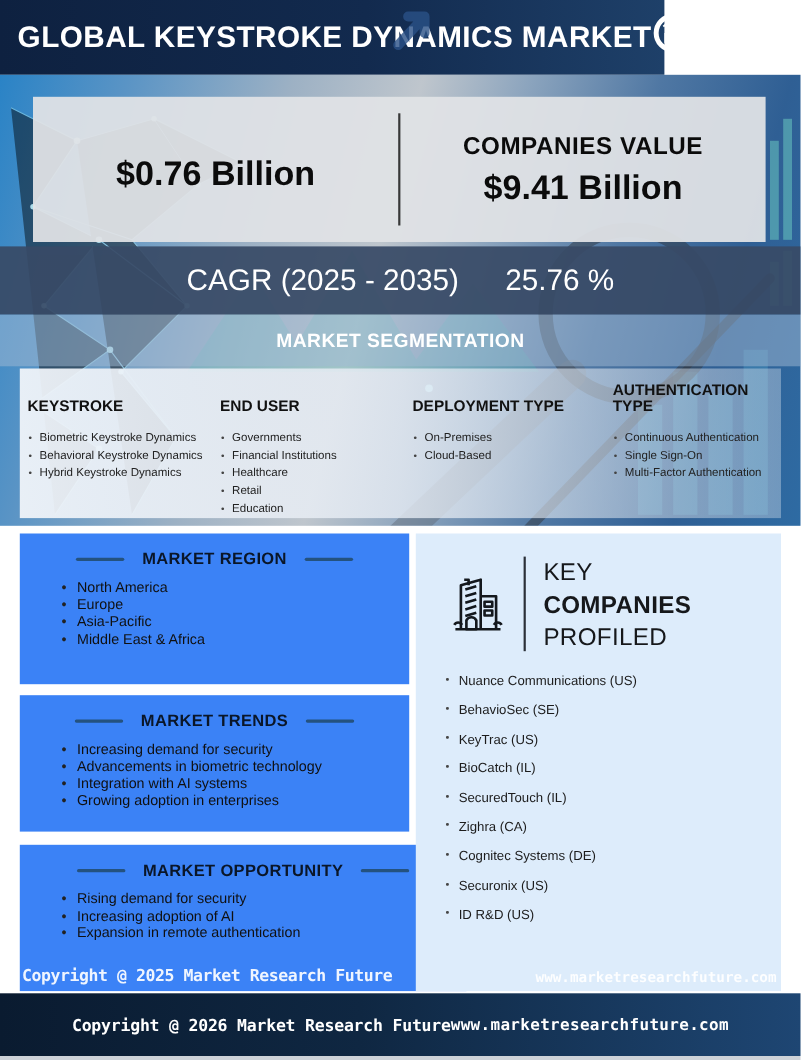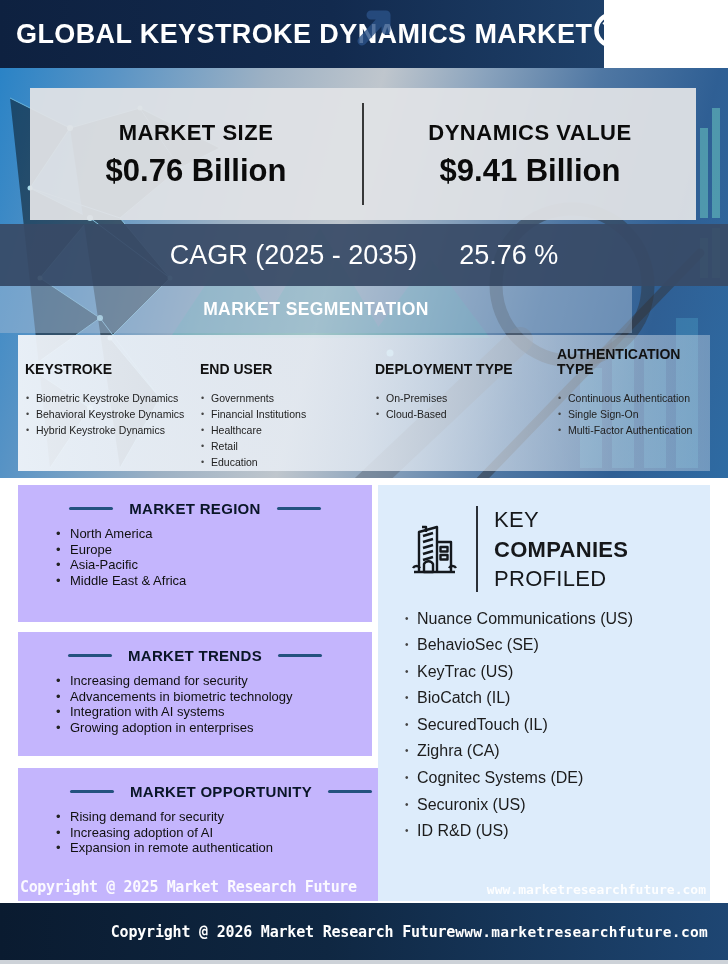--- a/index.html
+++ b/index.html
@@ -22,68 +22,68 @@
   .stat-panel{position:absolute;left:30px;top:20px;width:666px;height:132px;
     background:rgba(224,226,230,.94);display:flex;align-items:center;}
   .stat{flex:1;text-align:center;color:#0b0b0b;}
   .stat-label{font-size:22px;font-weight:bold;letter-spacing:.5px;}
   .stat-value{font-size:31px;font-weight:bold;margin-top:7px;}
   .stat-divider{width:2px;height:102px;background:#1a1a1a;opacity:.85;}
 
   .cagr-band{position:absolute;left:0;top:156px;width:728px;height:62px;
     background:rgba(56,74,102,.93);display:flex;align-items:center;justify-content:center;gap:42px;
     color:#ffffff;font-weight:normal;font-size:27px;}
-  .seg-band{position:absolute;left:0;top:218px;width:632px;height:47px;
+  .seg-band{position:absolute;left:0;top:218px;width:728px;height:47px;
     background:rgba(162,186,211,.5);display:flex;align-items:center;justify-content:center;
     color:#ffffff;font-weight:bold;font-size:17.5px;letter-spacing:.4px;}
 
   .seg-panel{position:absolute;left:18px;top:267px;width:692px;height:136px;box-sizing:border-box;
     background:linear-gradient(90deg,rgba(240,244,249,.95) 0%,rgba(229,235,243,.82) 50%,rgba(219,228,238,.55) 80%,rgba(212,223,235,.4) 100%);
     display:flex;padding:10px 0 0 7px;}
   .seg-col{box-sizing:border-box;}
   .seg-col:nth-child(1){width:175px;}
   .seg-col:nth-child(2){width:175px;}
   .seg-col:nth-child(3){width:182px;}
   .seg-col:nth-child(4){flex:1;padding-right:6px;}
   .seg-title{margin:0;font-size:14px;font-weight:bold;color:#111111;line-height:15px;
     min-height:32px;max-width:150px;display:flex;align-items:flex-end;}
   .seg-list{list-style:none;margin:16px 0 0;padding:0;font-size:10.5px;color:#222222;}
   .seg-list li{position:relative;padding-left:11px;margin-bottom:5.5px;line-height:10.5px;}
   .seg-list li::before{content:"\2022";position:absolute;left:1px;top:0;font-size:9px;color:#444444;}
 
   
-  .panel{position:absolute;background:#c4b5fd;box-sizing:border-box;overflow:hidden;}
+  .panel{position:absolute;background:#3b82f6;box-sizing:border-box;overflow:hidden;}
   .panel-region{left:18px;top:485px;width:354px;height:137px;}
   .panel-trends{left:18px;top:632px;width:354px;height:124px;}
   .panel-opportunity{left:18px;top:768px;width:406px;height:133px;}
   .panel-companies{left:378px;top:485px;width:332px;height:416px;background:#ddecfb;}
 
   .panel-head{display:flex;align-items:center;justify-content:center;gap:16px;padding-top:15px;}
   .head-dash{width:44px;height:3px;background:#24527f;border-radius:2px;}
   .panel-title{font-size:15px;font-weight:bold;color:#0a1628;letter-spacing:.3px;white-space:nowrap;}
   .blist{list-style:none;margin:9px 0 0;padding:0 0 0 38px;font-size:13px;color:#101010;}
   .blist li{position:relative;padding-left:14px;line-height:15.6px;}
   .blist li::before{content:"\2022";position:absolute;left:0;top:0;font-size:13px;color:#222222;}
 
   .kc-head{display:flex;align-items:center;gap:16px;padding:20px 0 0 26px;}
   .kc-divider{width:2px;height:86px;background:#2b3038;}
   .kc-titles{font-size:22px;color:#16181b;line-height:29.5px;letter-spacing:.3px;}
   .kc-line-bold{font-weight:bold;}
-  .kc-list{list-style:none;margin:19px 0 0;padding:0 0 0 26px;font-size:16px;color:#1c1c1c;}
+  .kc-list{list-style:none;margin:19px 0 0;padding:0 0 0 26px;font-size:12px;color:#1c1c1c;}
   .kc-list li{position:relative;padding-left:13px;margin-bottom:14.6px;line-height:12px;}
   .kc-list li::before{content:"\2022";position:absolute;left:1px;top:0;font-size:10px;color:#444444;}
 
   
   .wm{position:absolute;color:rgba(255,255,255,.92);font-family:"DejaVu Sans Mono",monospace;font-weight:bold;white-space:nowrap;}
   .wm-left{left:20px;top:878px;font-size:15px;letter-spacing:-.4px;}
   .wm-right{right:22px;top:882px;font-size:13px;}
 
   .footer{position:absolute;left:0;top:903px;width:728px;height:57px;box-sizing:border-box;
     background:linear-gradient(90deg,#0a1b30 0%,#0f2742 45%,#1e4673 100%);
-    display:flex;align-items:center;justify-content:flex-end;padding:0 20px;
+    display:flex;align-items:center;justify-content:center;padding:0 20px;
     color:#ffffff;font-family:"DejaVu Sans Mono",monospace;font-weight:bold;}
   .footer-left{font-size:15px;letter-spacing:-.2px;}
   .footer-right{font-size:14.5px;letter-spacing:.3px;}
   .bottom-strip{position:absolute;left:0;top:960px;width:728px;height:4px;background:#cdd2d8;}
 </style>
 </head>
 <body>
 
 <div class="page">
 
@@ -152,26 +152,25 @@
         <polygon points="370,270 430,190 490,270"></polygon>
       </g>
 
       <circle cx="572" cy="217" r="76" fill="none" stroke="#2e3540" stroke-width="13" opacity=".5"></circle>
       <line x1="520" y1="272" x2="305" y2="475" stroke="#5a616c" stroke-width="26" opacity=".4" stroke-linecap="round"></line>
       <line x1="700" y1="185" x2="425" y2="470" stroke="#33363c" stroke-width="9" opacity=".5" stroke-linecap="round"></line>
     </svg>
 
     <div class="stat-panel">
       <div class="stat">
-        <div class="stat-label">MARKET SIZE</div>
         <div class="stat-value">$0.76 Billion</div>
       </div>
       <div class="stat-divider"></div>
       <div class="stat">
-        <div class="stat-label">DYNAMICS VALUE</div>
+        <div class="stat-label">COMPANIES VALUE</div>
         <div class="stat-value">$9.41 Billion</div>
       </div>
     </div>
 
     <div class="cagr-band">
       <span>CAGR (2025 - 2035)</span>
       <span>25.76 %</span>
     </div>
 
     <div class="seg-band">

